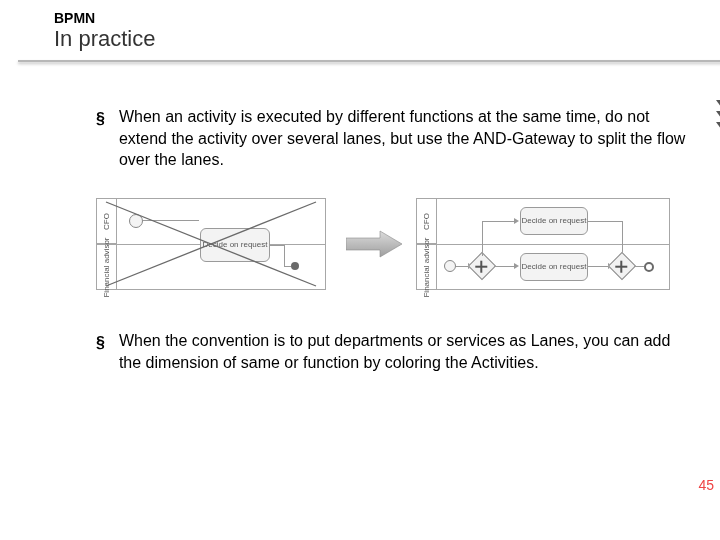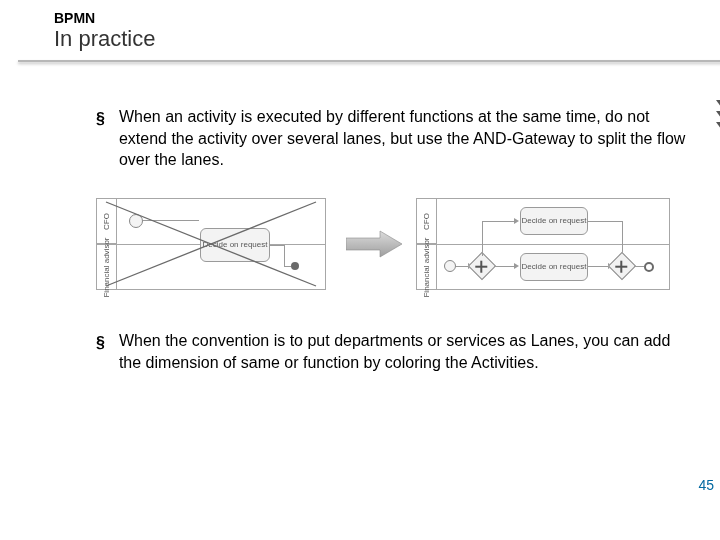--- a/index.html
+++ b/index.html
@@ -66,21 +66,21 @@
   .end-r { position: absolute; left: 228px; top: 64px; width: 10px; height: 10px; border: 2px solid #6a6a6a; border-radius: 50%; background: #fff; }
 
   .seq { position: absolute; background: #9a9a9a; }
   .seq.h { height: 1px; }
   .seq.v { width: 1px; }
   .arrowhead { position: absolute; width: 0; height: 0; }
   .arrowhead.r { border-top: 3px solid transparent; border-bottom: 3px solid transparent; border-left: 5px solid #9a9a9a; }
 
   .second-bullet { position: absolute; left: 78px; top: 330px; width: 590px; }
 
-  .page-num { position: absolute; right: 24px; bottom: 16px; color: #0369a1; font-size: 14px; }
+  .page-num { position: absolute; right: 24px; bottom: 16px; color: #ef4444; font-size: 14px; }
 </style>
 </head>
 <body>
 
 <div class="slide">
 
   <div class="header">
     <div class="header-small">BPMN</div>
     <div class="header-large">In practice</div>
   </div>

